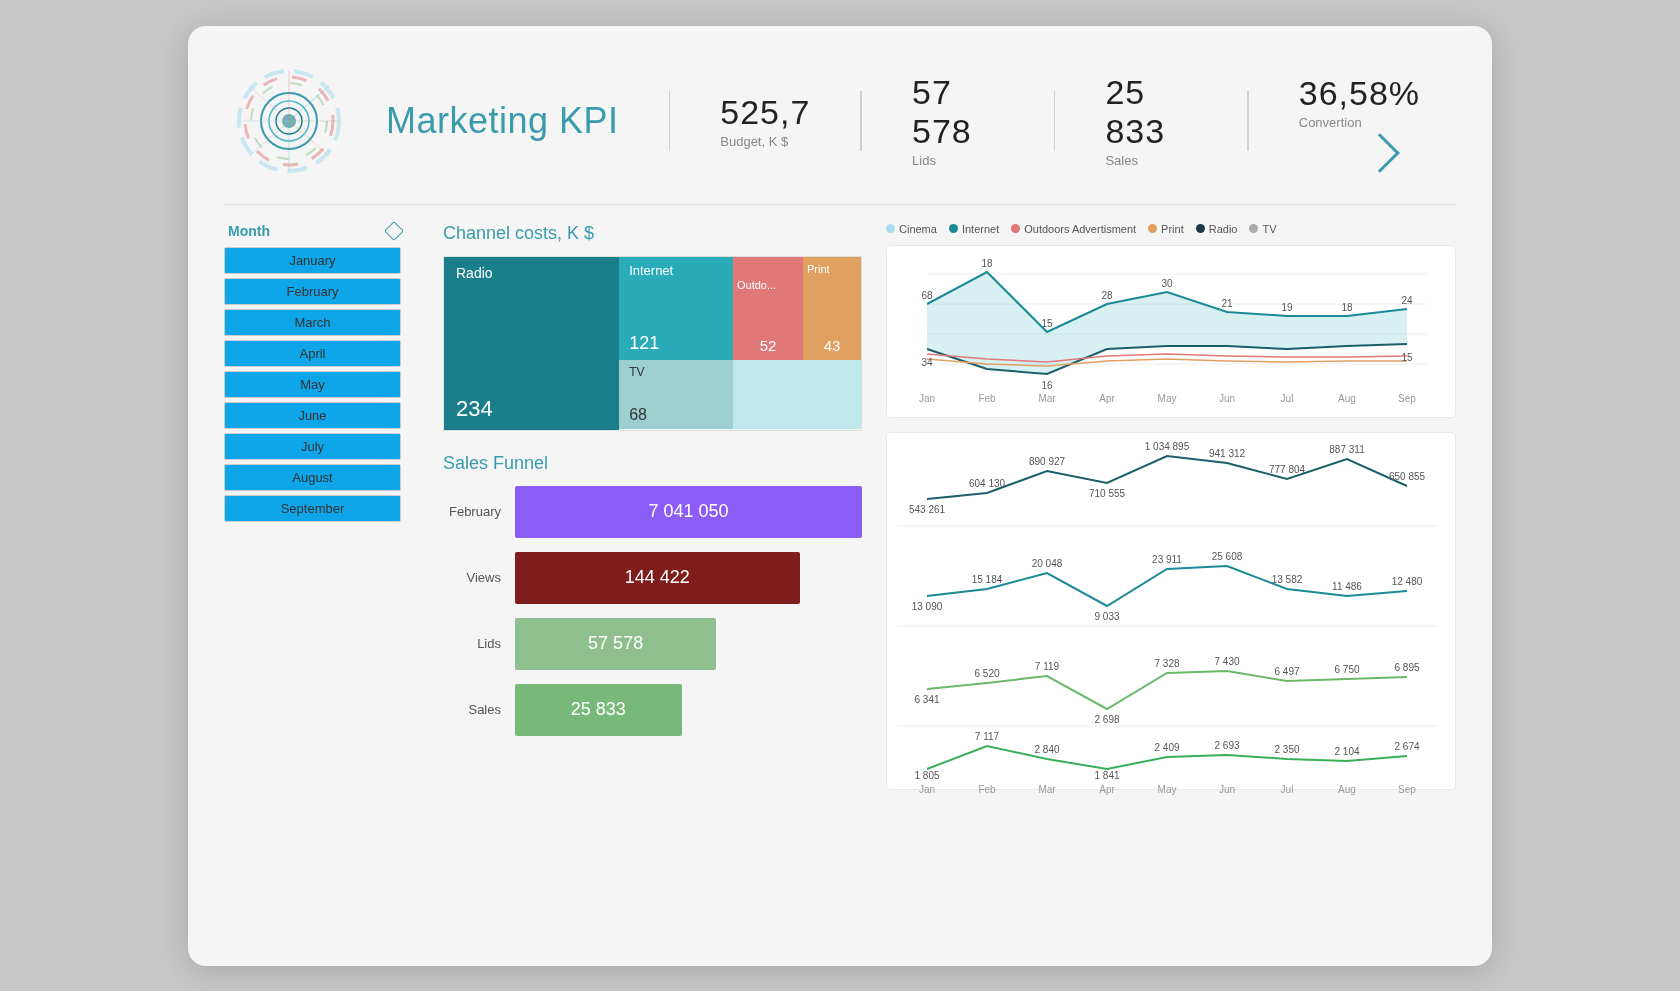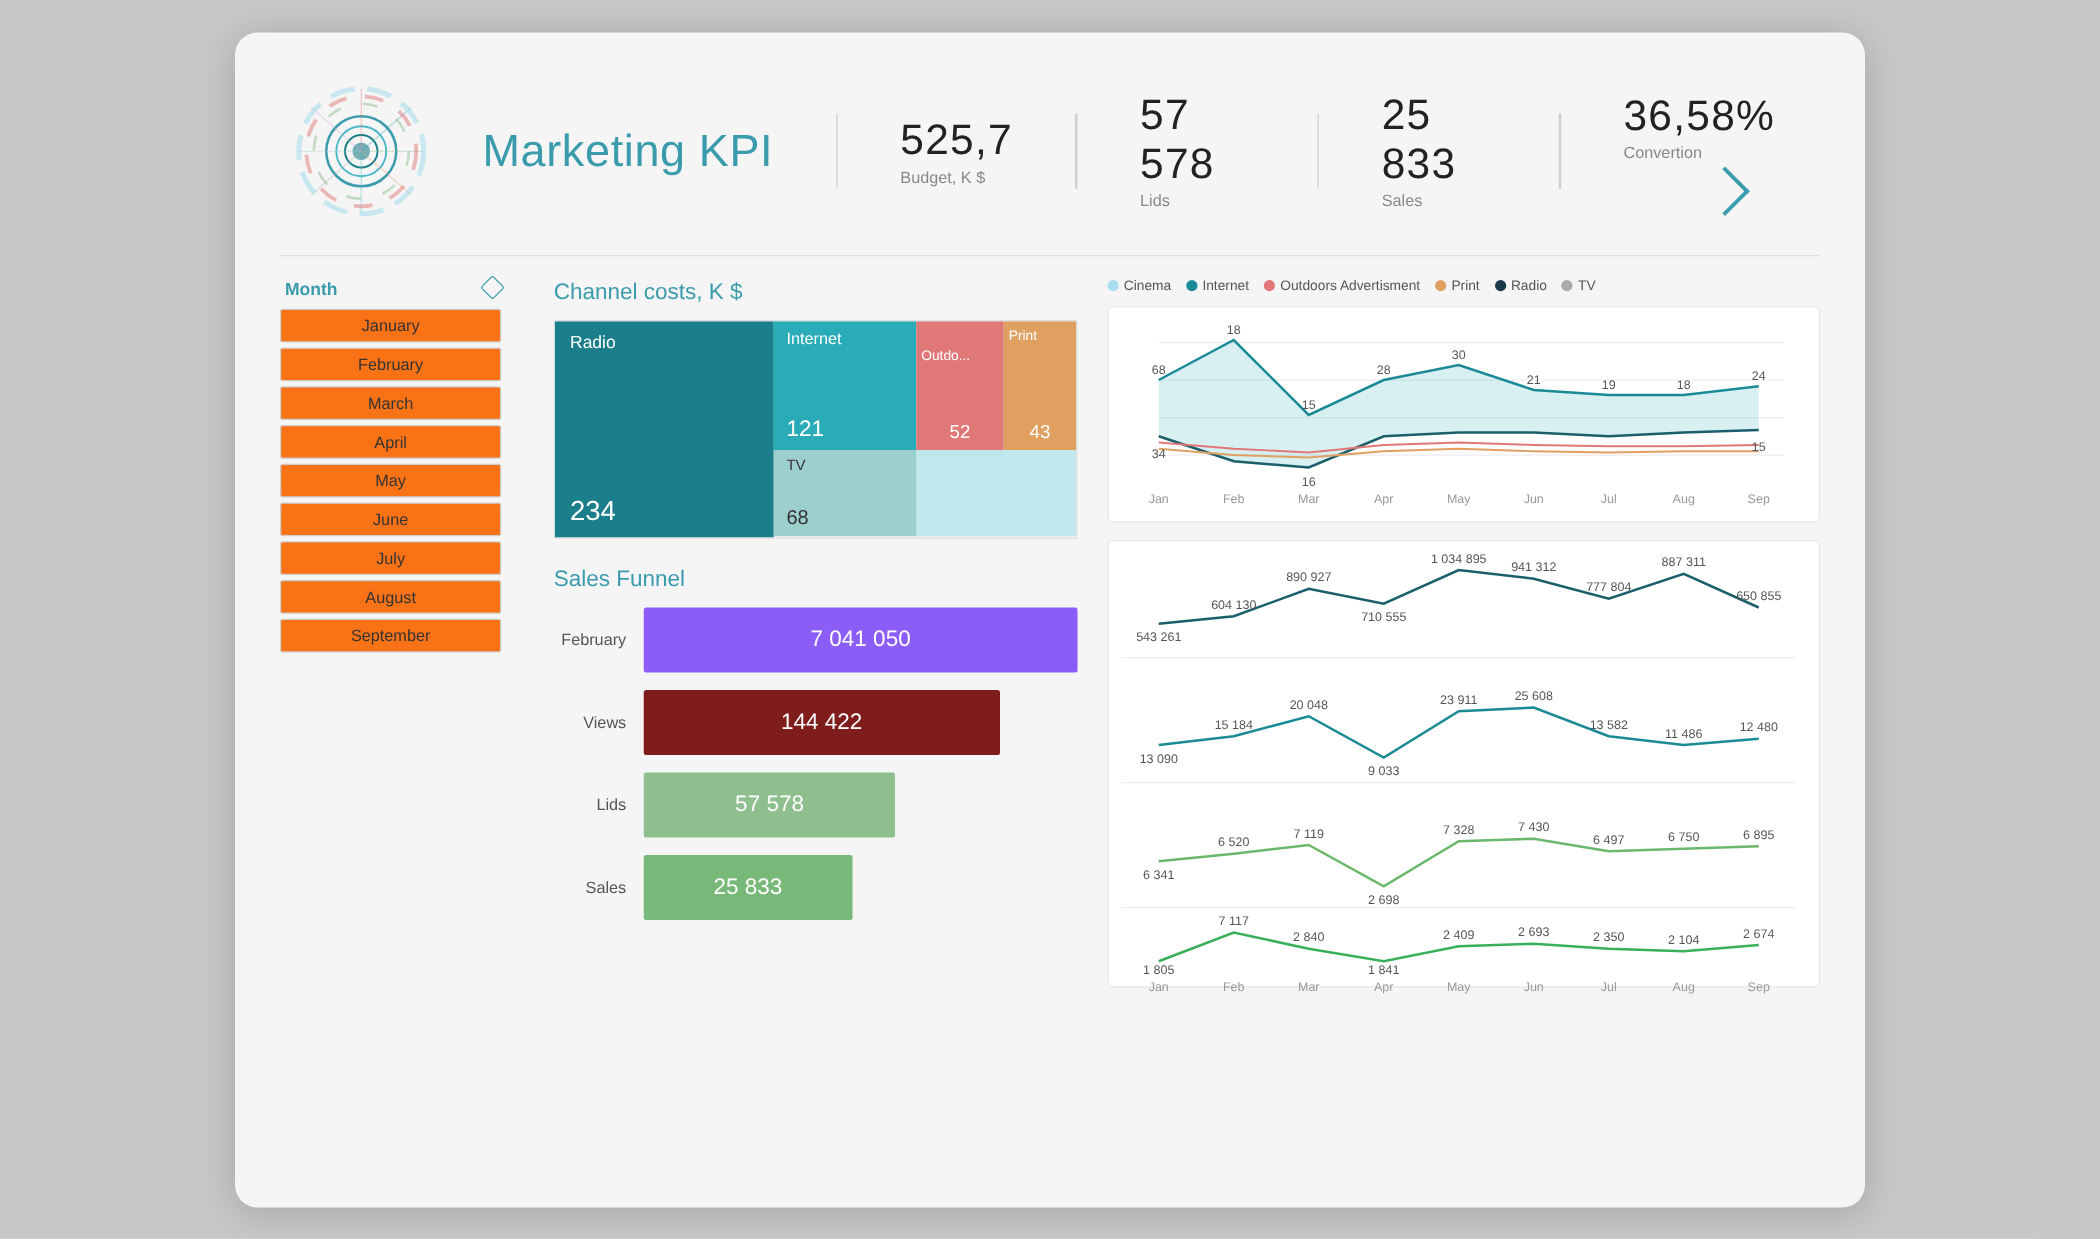--- a/index.html
+++ b/index.html
@@ -73,40 +73,41 @@
       gap: 0;
     }
     
     .sidebar {
       width: 195px;
       flex-shrink: 0;
       padding-right: 18px;
     }
     .sidebar-month-header {
       display: flex;
+      align-items: center;
       justify-content: space-between;
       color: #3a9bad;
       font-size: 14px;
       font-weight: 600;
       margin-bottom: 8px;
       padding-left: 4px;
     }
     .filter-icon {
       width: 14px; height: 14px;
       border: 1.5px solid #3a9bad;
       transform: rotate(45deg);
       border-radius: 2px;
     }
     .month-btn {
       display: block;
       width: 100%;
       padding: 5px 10px;
       margin-bottom: 4px;
       border: 1px solid #ccc;
-      background: #f97316;
+      background: #0ea5e9;
       text-align: center;
       font-size: 13px;
       color: #333;
       cursor: pointer;
       border-radius: 2px;
     }
     
     .center-panel {
       flex: 1;
       padding: 0 24px;

